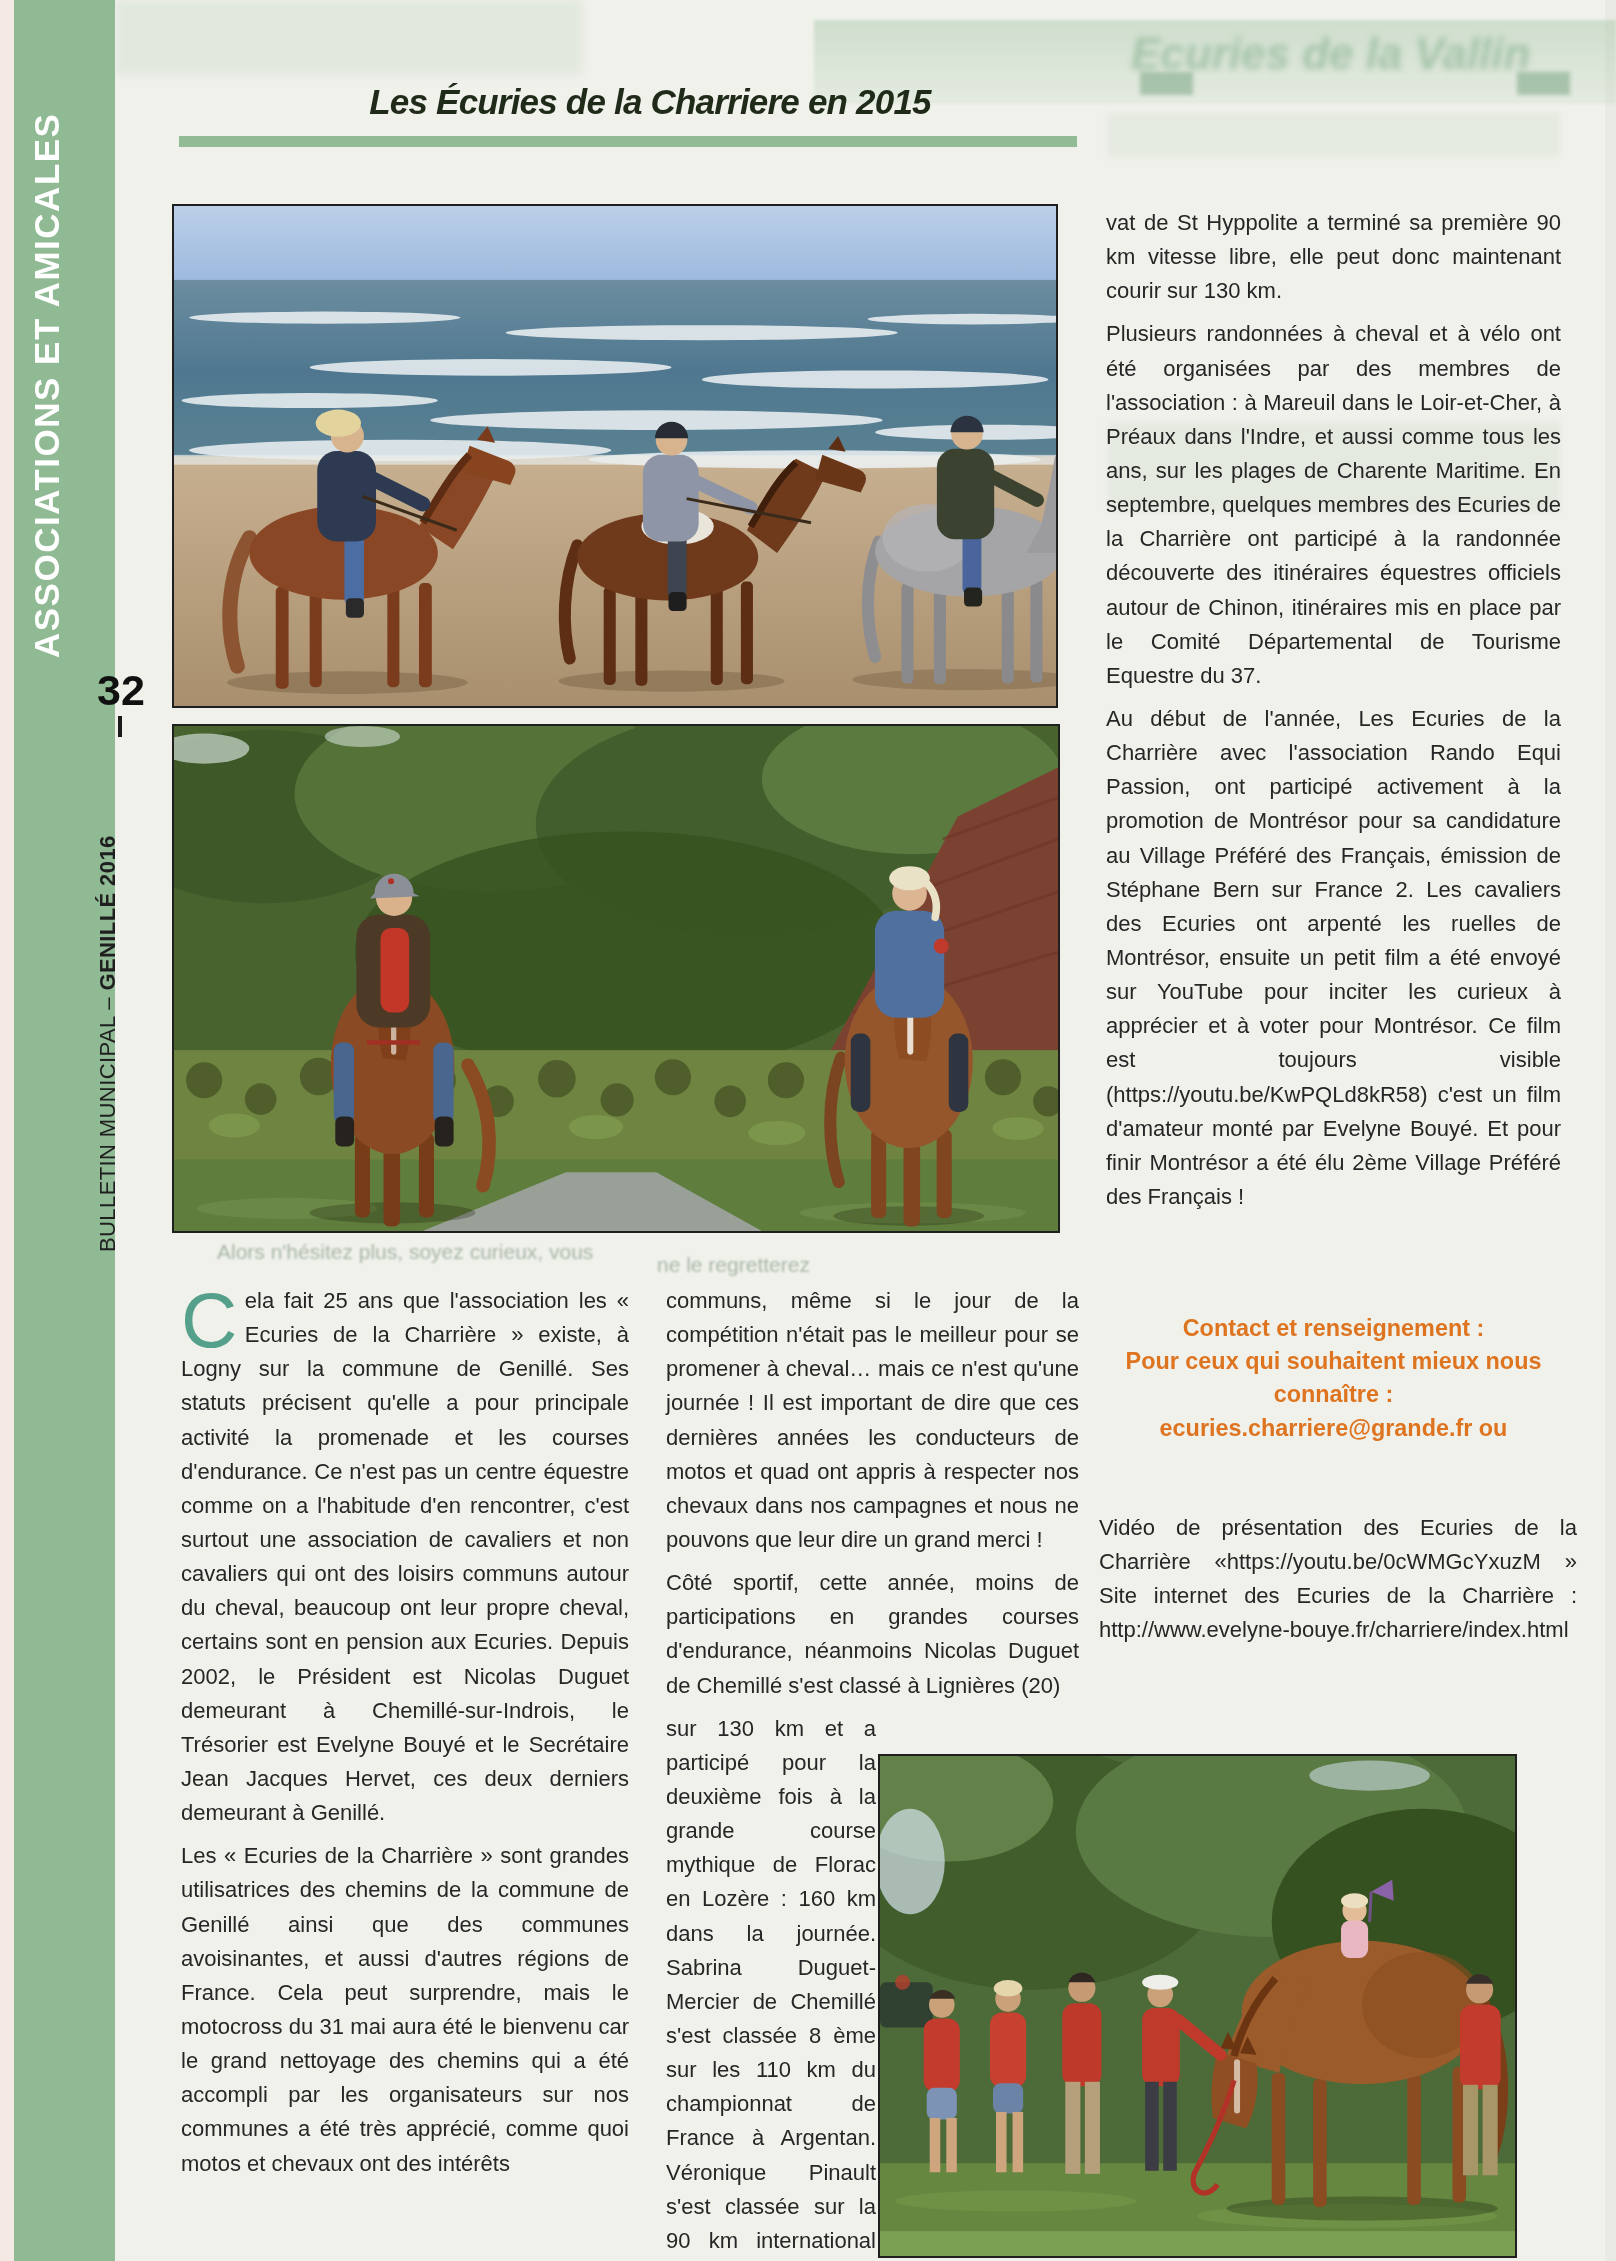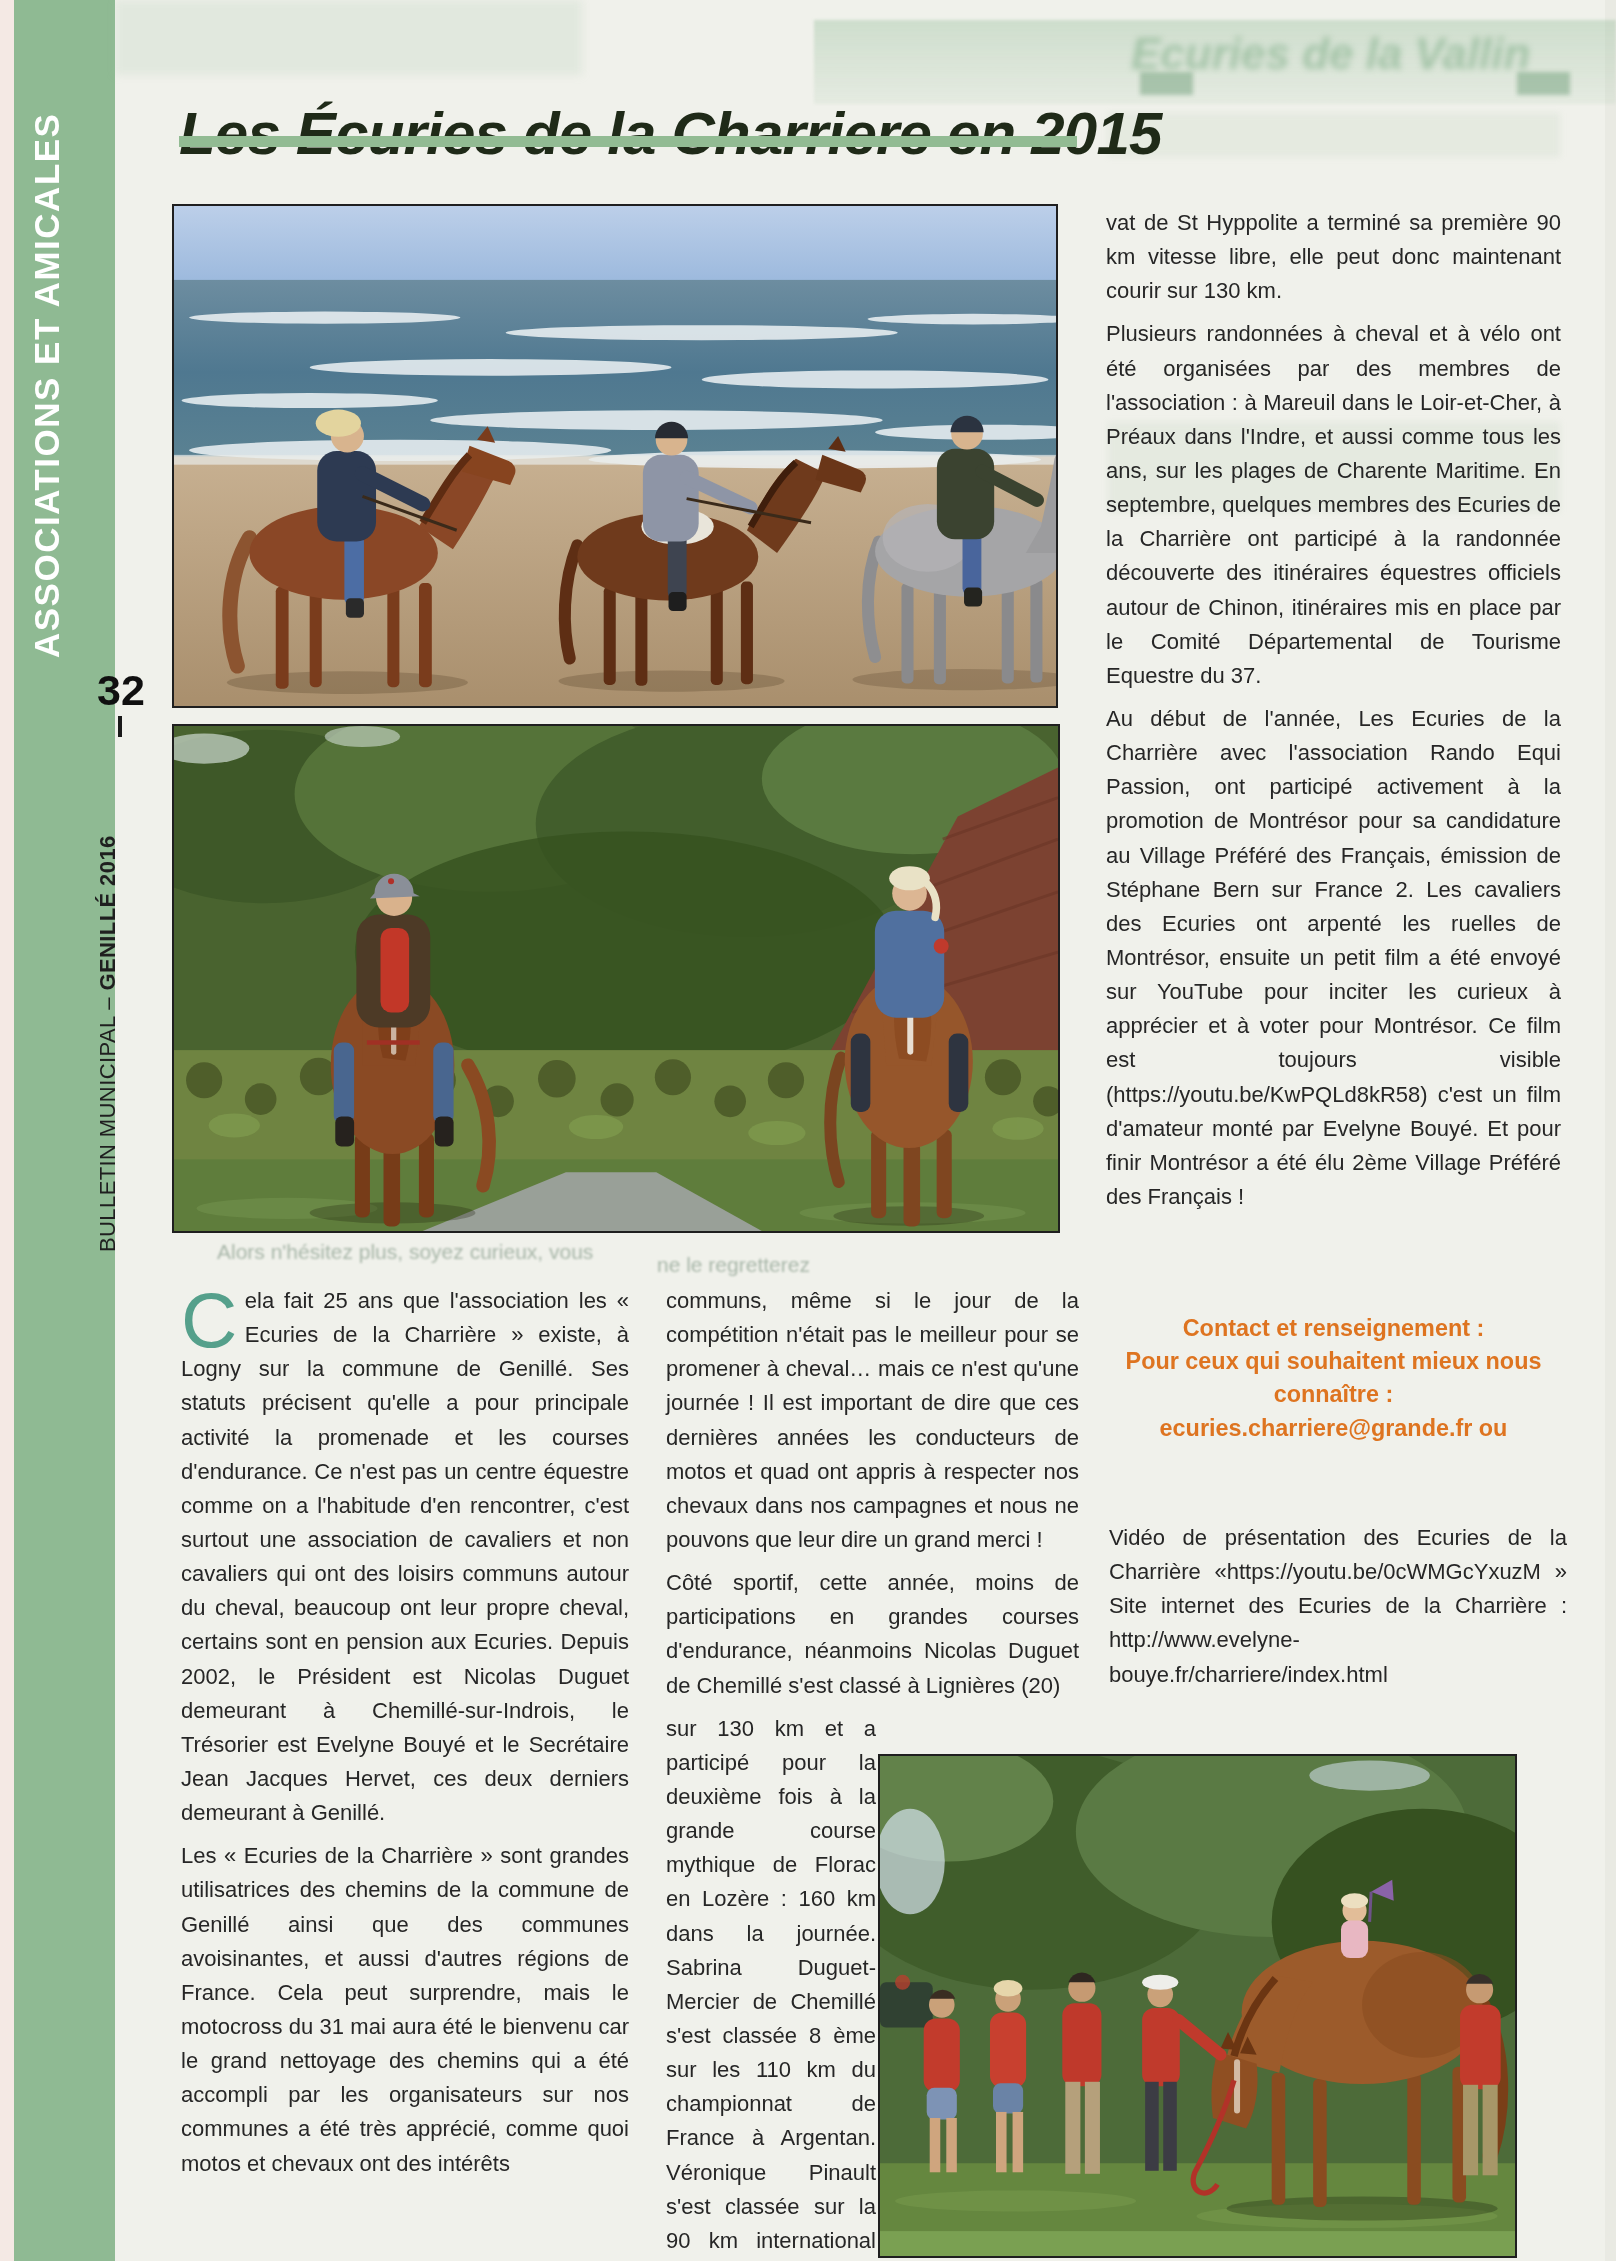--- a/index.html
+++ b/index.html
@@ -29,21 +29,21 @@
     background:linear-gradient(180deg,rgba(150,190,155,.38),rgba(150,190,155,.12));filter:blur(1.5px);}
   .ghost-wash{position:absolute;left:115px;top:0;width:467px;height:75px;background:rgba(160,195,165,.18);filter:blur(4.5px);}
   .ghost-title{position:absolute;left:1131px;top:29px;font-size:44px;font-weight:bold;font-style:italic;
     color:rgba(120,170,130,.55);filter:blur(3px);white-space:nowrap;}
   .ghost-chip{position:absolute;background:rgba(100,150,110,.45);filter:blur(2.3px);}
   .ghost-bar{position:absolute;background:rgba(160,190,160,.14);filter:blur(3px);}
   .ghost-caption{position:absolute;font-size:21px;color:rgba(110,135,115,.55);filter:blur(0.8px);white-space:nowrap;}
   
   .page-title{
     position:absolute;left:179px;top:59px;width:942px;
-    font-size:60px;font-weight:bold;font-style:italic;color:#1f2a18;letter-spacing:-0.8px;white-space:nowrap;
+    font-size:35px;font-weight:bold;font-style:italic;color:#1f2a18;letter-spacing:-0.8px;white-space:nowrap;text-align:center;
   }
   .title-rule{position:absolute;left:179px;top:136px;width:898px;height:11.3px;background:#92bb93;}
   
   .photo{position:absolute;border:2.3px solid #1f1f1f;background:#888;overflow:hidden;margin:0;}
   .photo svg{display:block;width:100%;height:100%;}
   .photo1{left:172px;top:204px;width:882px;height:500px;}
   .photo2{left:172px;top:724px;width:884px;height:505px;}
   .photo3{left:878px;top:1754px;width:635px;height:500px;}
   
   .col{position:absolute;font-size:22px;line-height:1.552;text-align:justify;color:#262626;}
@@ -55,21 +55,21 @@
   .dropcap{
     float:left;font-size:78px;line-height:.78;color:#55a08b;
     margin:6px 7.5px 0 0;font-weight:400;
   }
   .contact{
     position:absolute;left:1097px;top:1312px;width:473px;
     font-size:23.4px;font-weight:bold;color:#de7420;text-align:center;line-height:1.42;
   }
   .video-note{position:absolute;left:1097px;top:1509px;width:482px;
     font-size:22px;line-height:1.552;text-align:justify;color:#262626;}
-  .video-note p{margin:12px;}
+  .video-note p{margin:2px;}
   .edge-right{position:absolute;right:0;top:0;width:10.6px;height:2261px;background:#e9eae3;}
 </style>
 </head>
 <body>
 
 <div class="canvas">
 
   <div class="edge-left"></div>
   <div class="sidebar"></div>
   <div class="sidebar-label">ASSOCIATIONS ET AMICALES</div>

